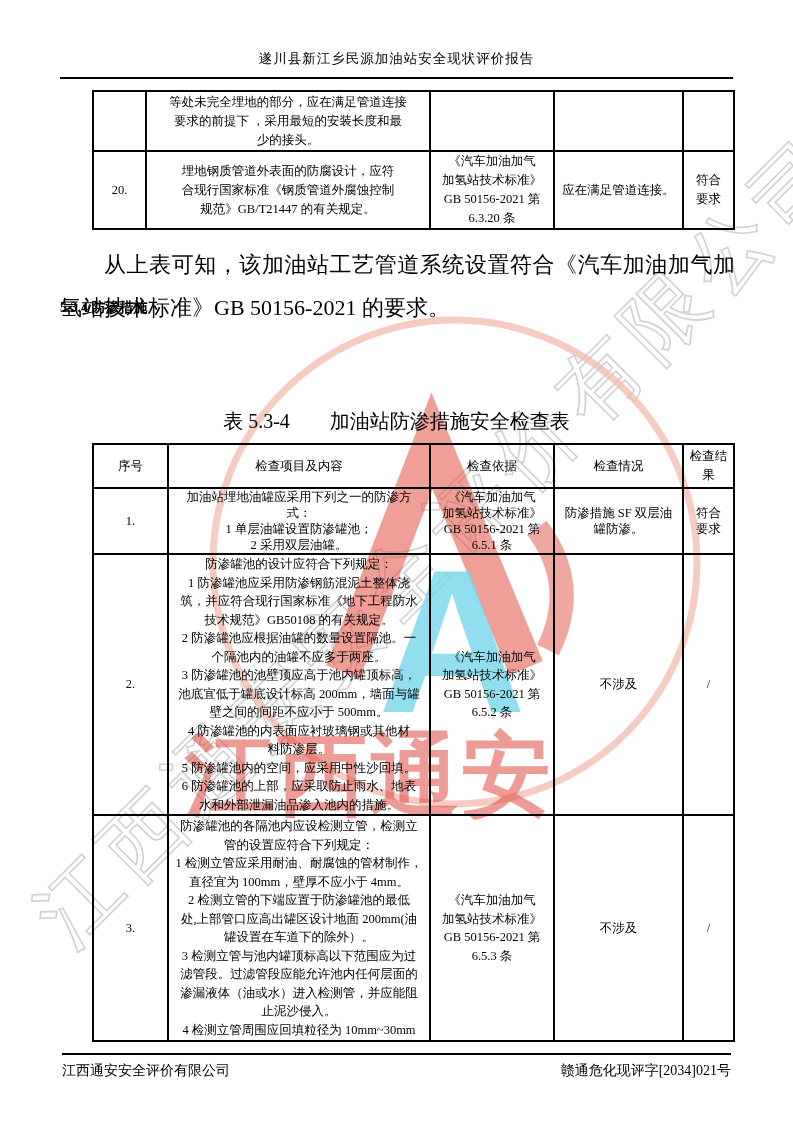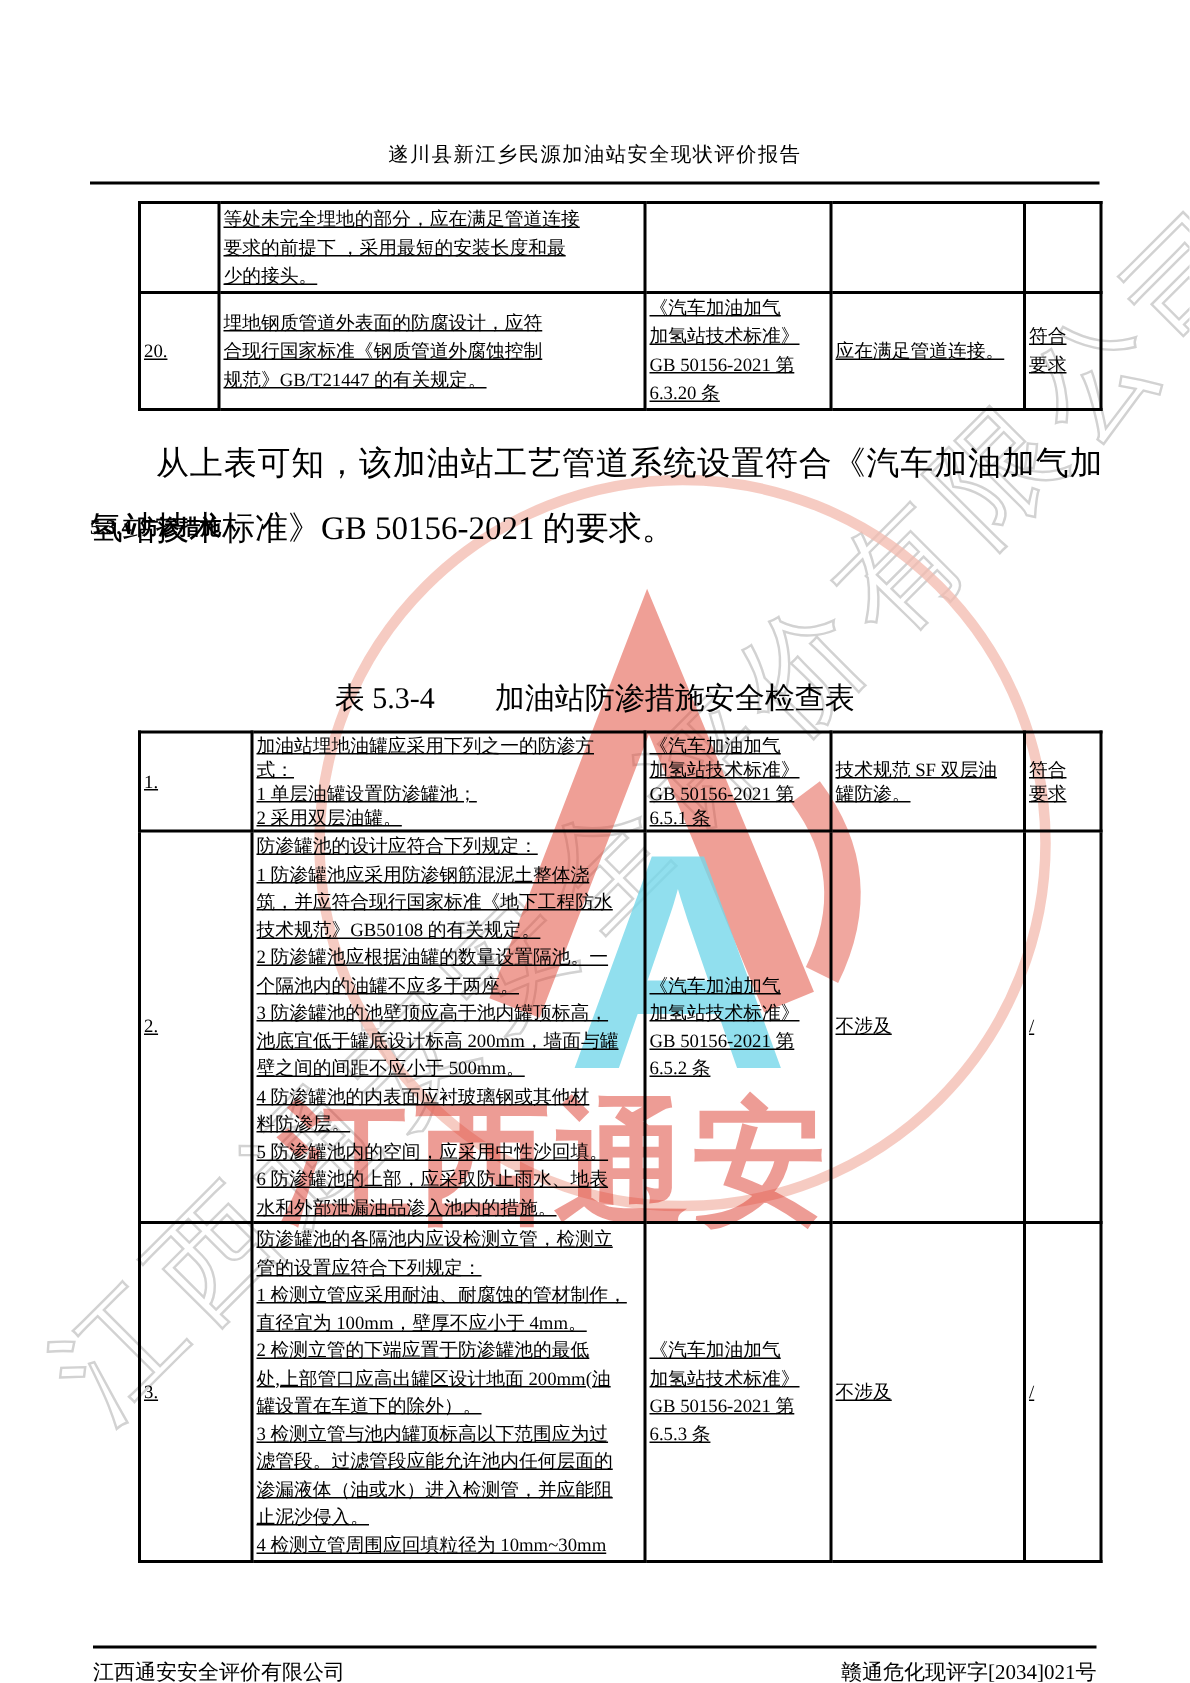--- a/index.html
+++ b/index.html
@@ -2,32 +2,32 @@
 <html><head>
 <meta charset="utf-8">
 <style>
   * { box-sizing: border-box; }
   html,body { margin:0; padding:0; }
   body {
     width:793px; height:1122px; background:#ffffff; position:relative;
     font-family:"Liberation Serif","DejaVu Serif",serif; color:#000; overflow:hidden;
   }
   .layer-wm { position:absolute; inset:0; z-index:0; }
-  .layer-content { position:absolute; inset:0; z-index:1;margin-top:44px; }
+  .layer-content { position:absolute; inset:0; z-index:1; }
 
   .doc-header {
     position:absolute; top:50px; left:60px; right:60px;
     text-align:center; font-size:13.5px; letter-spacing:1px;
     padding-bottom:9px; border-bottom:2px solid #000;
   }
 
   table { border-collapse:collapse; table-layout:fixed; }
   td { border:2px solid #000; padding:0 2px; vertical-align:middle;
        font-size:12.5px; line-height:19px; }
-  .cellpre { white-space:pre-line; overflow:hidden;text-decoration:underline; }
+  .cellpre { white-space:pre-line; text-align:center; overflow:hidden; }
   .tight td { line-height:16px; }
   .lh18 td { line-height:18.5px; }
 
   .table-top   { position:absolute; top:90px;  left:92px; }
   .table-check { position:absolute; top:443px; left:92px; }
 
   .para {
     position:absolute; left:60px; right:58px;
     font-size:22px; line-height:43px; text-align:justify; text-indent:2em;
   }
@@ -117,31 +117,38 @@
 
   <table class="table-check">
     <colgroup>
       <col style="width:75px">
         <col style="width:262px">
         <col style="width:124px">
       <col style="width:129px">
         <col style="width:51px">
     </colgroup>
     <tbody>
+        <tr style="height:44px">
+      <td class="cellpre">序号</td>
+      <td class="cellpre">检查项目及内容</td>
+      <td class="cellpre">检查依据</td>
+      <td class="cellpre">检查情况</td>
+      <td class="cellpre">检查结果</td>
+    </tr>
     <tr class="tight" style="height:65px">
       <td class="cellpre">1.</td>
       <td class="cellpre">加油站埋地油罐应采用下列之一的防渗方
 式：
 1 单层油罐设置防渗罐池；
 2 采用双层油罐。</td>
       <td class="cellpre">《汽车加油加气
 加氢站技术标准》
 GB 50156-2021 第
 6.5.1 条</td>
-      <td class="cellpre">技术规范 SF 双层油
+      <td class="cellpre">防渗措施 SF 双层油
 罐防渗。</td>
       <td class="cellpre">符合
 要求</td>
     </tr>
     <tr class="lh18" style="height:260px">
       <td class="cellpre">2.</td>
       <td class="cellpre">防渗罐池的设计应符合下列规定：
 1 防渗罐池应采用防渗钢筋混泥土整体浇
 筑，并应符合现行国家标准《地下工程防水
 技术规范》GB50108 的有关规定。

